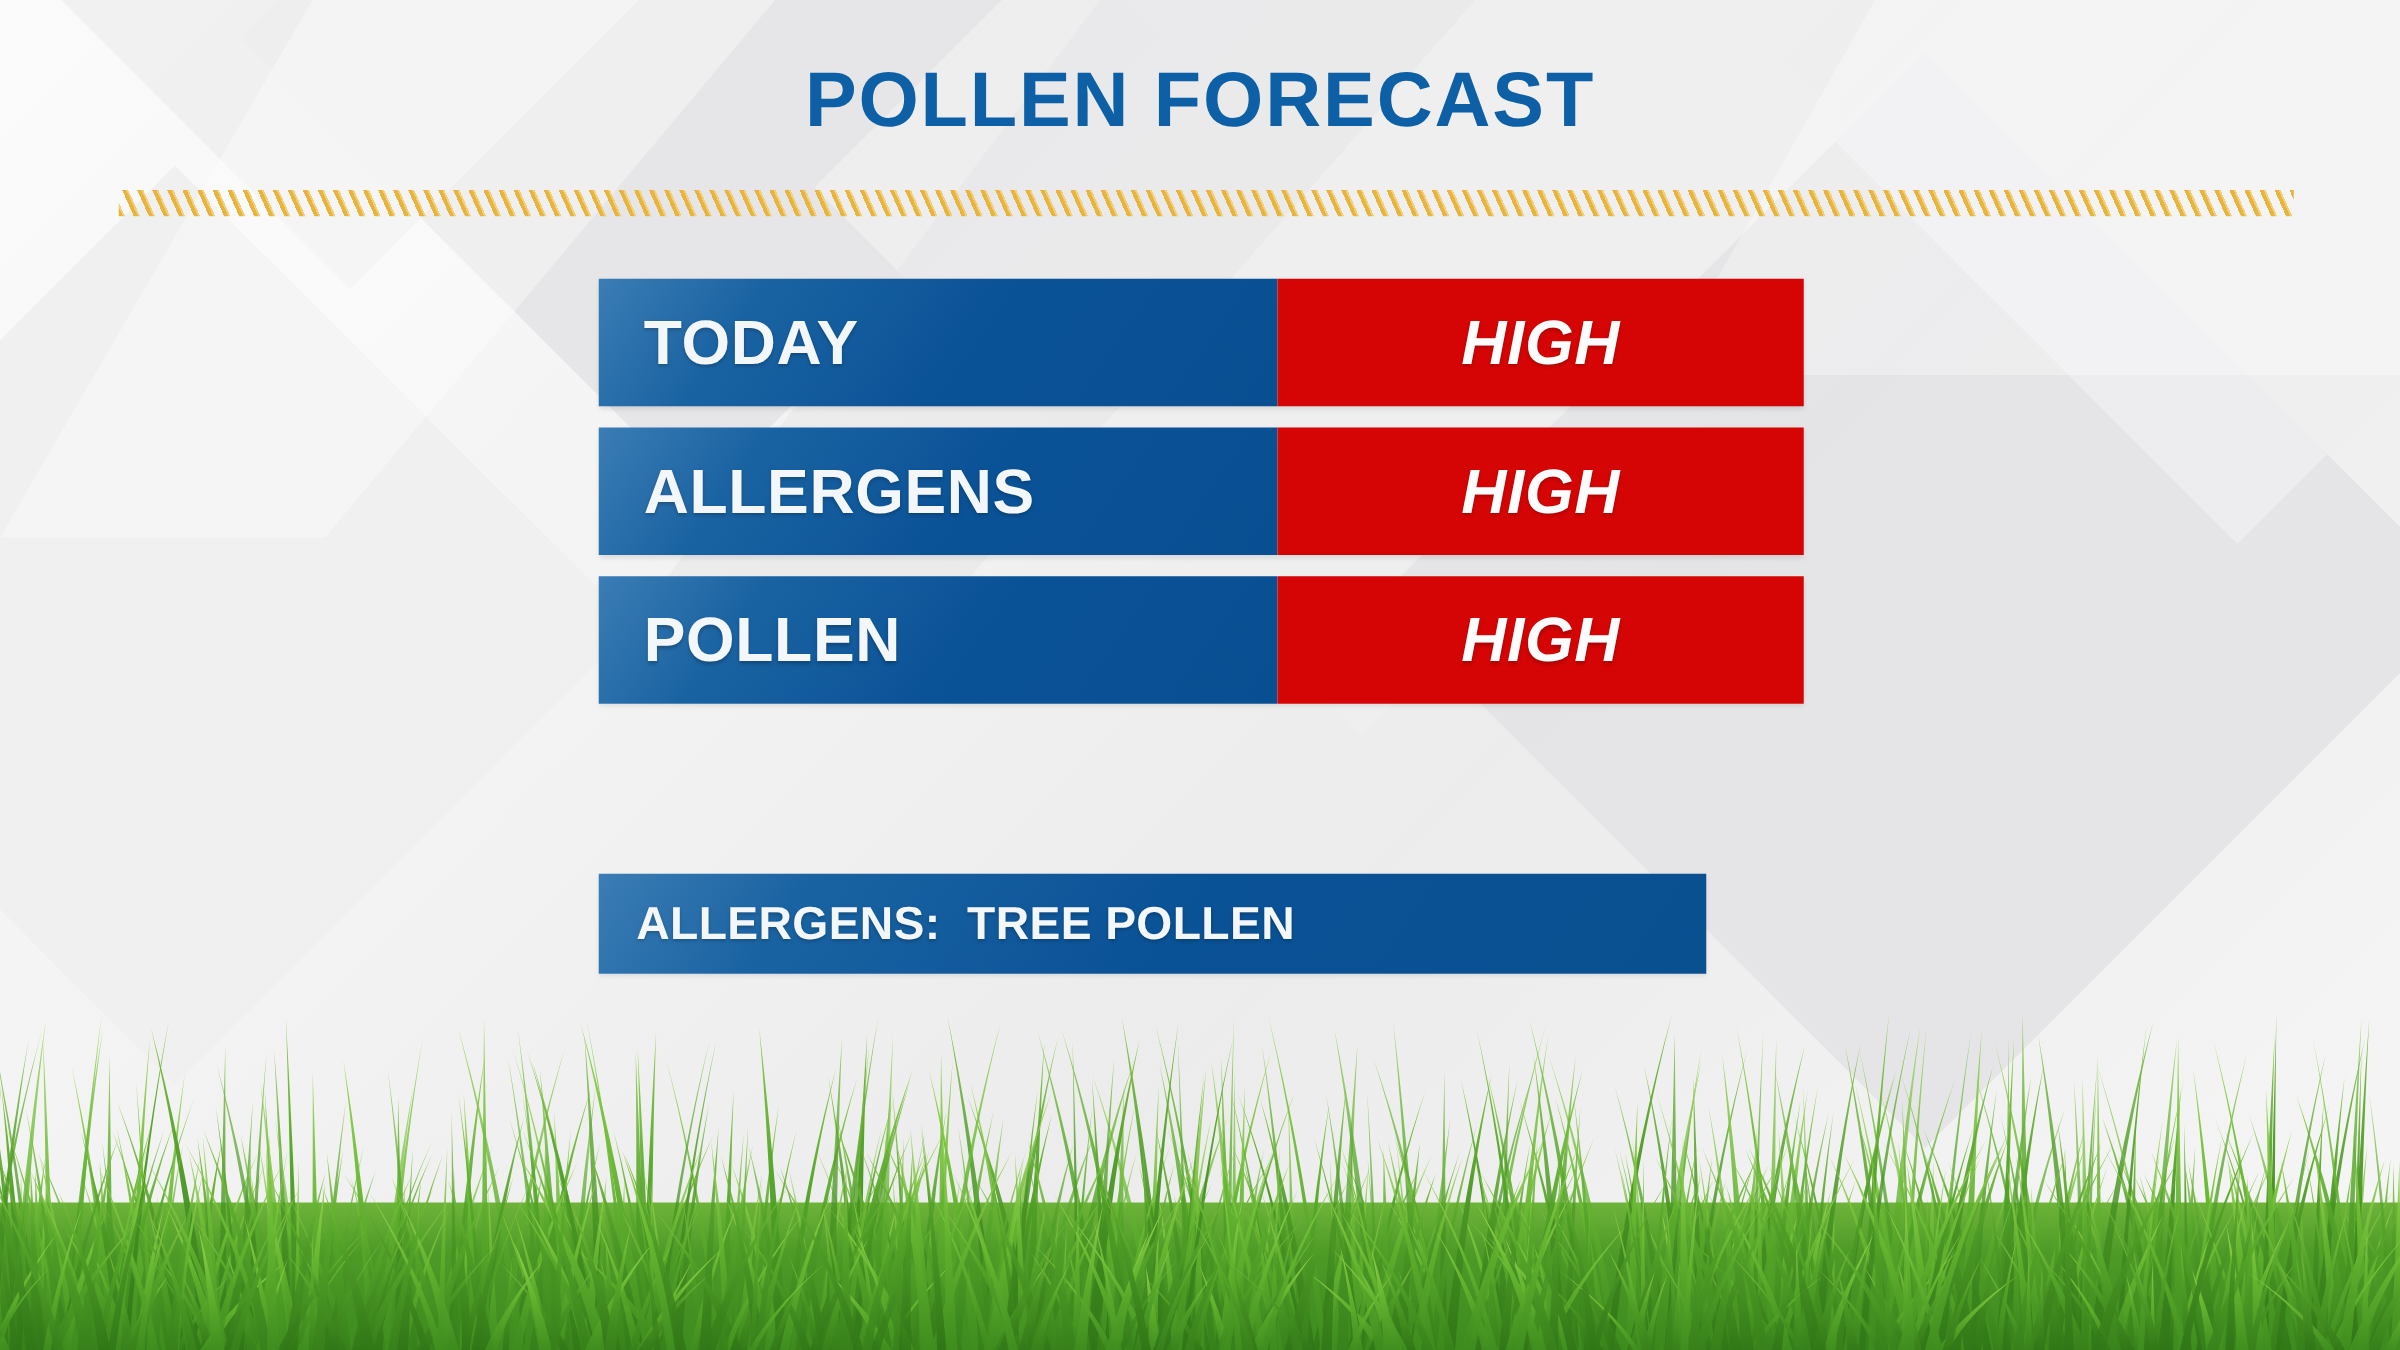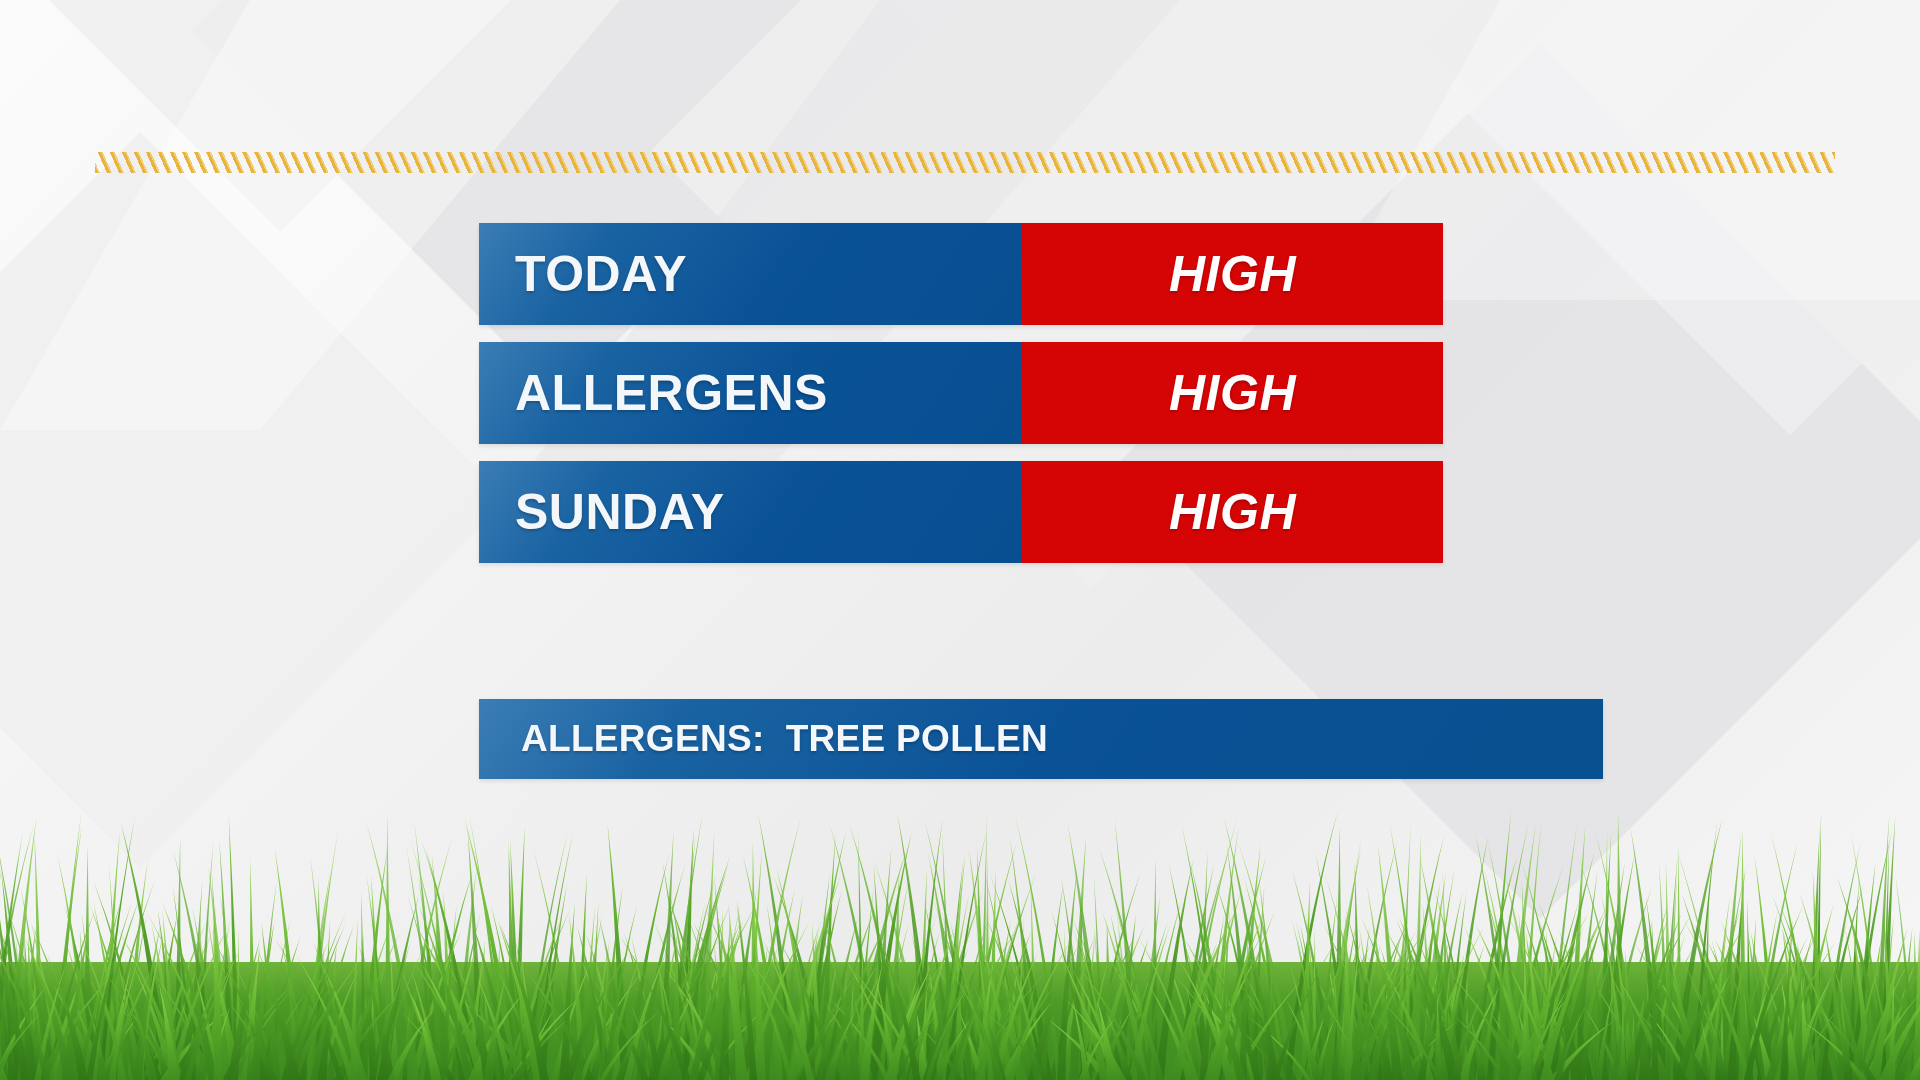--- a/index.html
+++ b/index.html
@@ -56,23 +56,23 @@
   }
   .level span{
     color:#fdfdfd;font-size:50px;font-weight:bold;letter-spacing:.5px;
     text-shadow:0 2px 3px rgba(0,0,0,.22);
   }
   .lvl-high{background:#d60505;}
   .lvl-medium{background:#ef8a00;}
 
   
   #allergens{
-    position:absolute;left:479px;top:699px;width:1124px;height:80px;
+    position:absolute;left:479px;top:699px;width:886px;height:80px;
     background:linear-gradient(125deg,#3b7db5 0%,#1a63a2 18%,#0a5296 52%,#08508f 100%);
-    display:flex;align-items:center;box-sizing:border-box;padding-left:42px;
+    display:flex;align-items:center;box-sizing:border-box;padding-left:30px;
     box-shadow:0 2px 4px rgba(0,0,0,.10);
   }
   #allergens .lbl{
     color:#f4f7fa;font-size:37px;font-weight:bold;letter-spacing:.3px;
     text-shadow:0 2px 3px rgba(0,0,0,.22);white-space:pre;
   }
 
   
   #grass{position:absolute;left:0;bottom:0;width:1920px;height:300px;overflow:hidden;}
   #grass .soil{position:absolute;left:0;bottom:0;width:1920px;height:118px;
@@ -90,20 +90,21 @@
   <div class="diamond dark" style="left:1230px;top:170px;width:620px;height:620px;"></div>
   <div class="diamond lite" style="left:1560px;top:-120px;width:460px;height:460px;"></div>
   <div class="diamond lite" style="left:60px;top:-300px;width:440px;height:440px;"></div>
 
   <svg class="sheen" width="1920" height="820" viewBox="0 0 1920 820" style="left:0;top:0;">
     <polygon points="250,0 620,0 260,430 0,430" fill="#ffffff" opacity="0.35"></polygon>
     <polygon points="1500,0 1920,0 1920,300 1330,300" fill="#ffffff" opacity="0.30"></polygon>
     <polygon points="880,0 1180,0 760,480 520,480" fill="#e6e6e8" opacity="0.55"></polygon>
   </svg>
 
+  <div id="title">POLLEN FORECAST</div>
 
   <div id="hatch"></div>
 
   <div id="table">
 
     <div class="row">
       <div class="day">
         <span>TODAY</span>
       </div>
       <div class="level lvl-high">
@@ -115,21 +116,21 @@
       <div class="day">
         <span>ALLERGENS</span>
       </div>
       <div class="level lvl-high">
         <span>HIGH</span>
       </div>
     </div>
 
     <div class="row">
       <div class="day">
-        <span>SUNDAY</span>
+        <span>POLLEN</span>
       </div>
       <div class="level lvl-high">
         <span>HIGH</span>
       </div>
     </div>
 
 
   </div>
 
   <div id="allergens">

